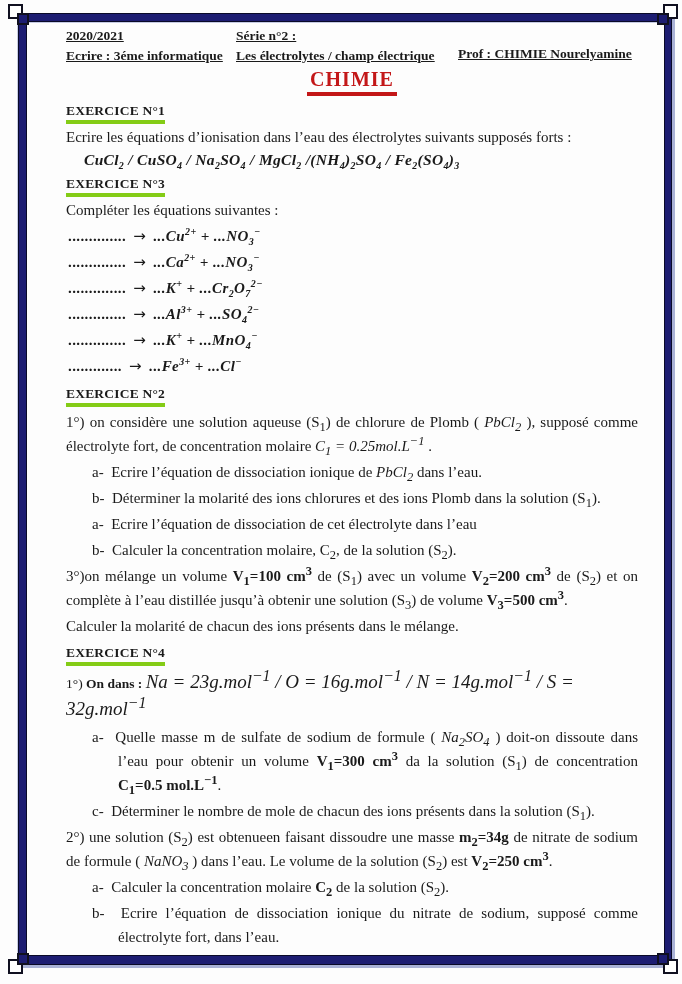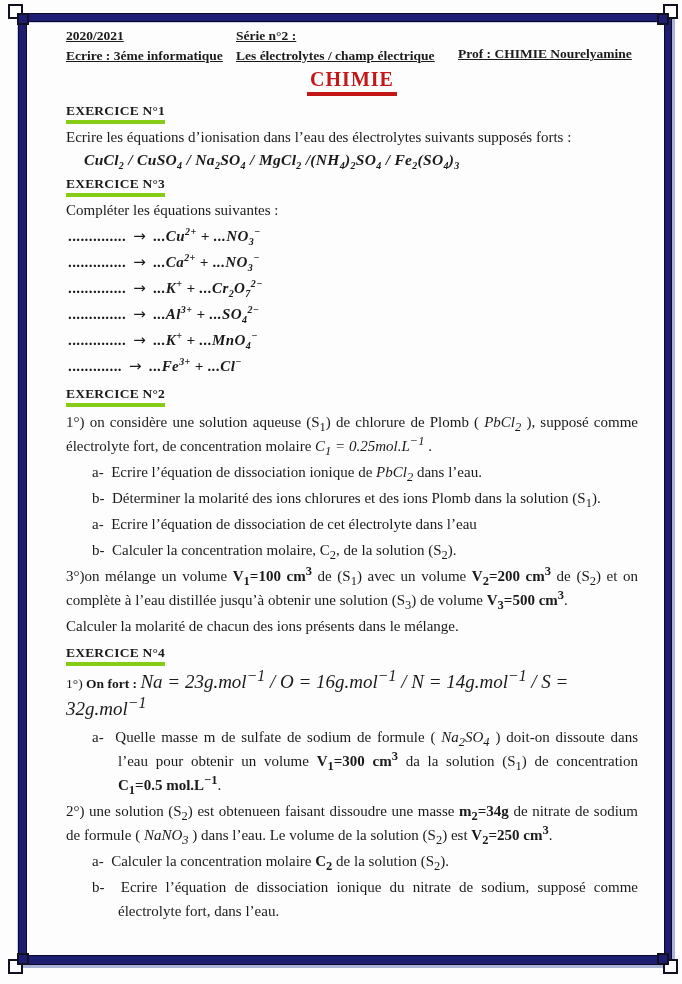--- a/index.html
+++ b/index.html
@@ -114,19 +114,20 @@
   <div class="ex-head"><span>EXERCICE N°2</span></div>
   <p class="body wide">1°) on considère une solution aqueuse (S<sub>1</sub>) de chlorure de Plomb ( <i>PbCl<sub>2</sub></i> ), supposé comme électrolyte fort, de concentration molaire <i>C<sub>1</sub> = 0.25mol.L<sup>−1</sup></i> .</p>
   <p class="body wide item">a-&nbsp; Ecrire l’équation de dissociation ionique de <i>PbCl<sub>2</sub></i> dans l’eau.</p>
   <p class="body wide item">b-&nbsp; Déterminer la molarité des ions chlorures et des ions Plomb dans la solution (S<sub>1</sub>).</p>
   <p class="body wide item">a-&nbsp; Ecrire l’équation de dissociation de cet électrolyte dans l’eau</p>
   <p class="body wide item">b-&nbsp; Calculer la concentration molaire, C<sub>2</sub>, de la solution (S<sub>2</sub>).</p>
   <p class="body wide">3°)on mélange un volume <b>V<sub>1</sub>=100 cm<sup>3</sup></b> de (S<sub>1</sub>) avec un volume <b>V<sub>2</sub>=200 cm<sup>3</sup></b> de (S<sub>2</sub>) et on complète à l’eau distillée jusqu’à obtenir une solution (S<sub>3</sub>) de volume <b>V<sub>3</sub>=500 cm<sup>3</sup></b>.</p>
   <p class="body wide">Calculer la molarité de chacun des ions présents dans le mélange.</p>
 
   <div class="ex-head"><span>EXERCICE N°4</span></div>
-  <p class="given">1°) <b>On fort :</b> <i>Na = 23g.mol<sup>−1</sup> / O = 16g.mol<sup>−1</sup> / N = 14g.mol<sup>−1</sup> / S = 32g.mol<sup>−1</sup></i></p>
+  <p class="given">1°) <b>On dans :</b> <i>Na = 23g.mol<sup>−1</sup> / O = 16g.mol<sup>−1</sup> / N = 14g.mol<sup>−1</sup> / S = 32g.mol<sup>−1</sup></i></p>
   <p class="body wide item">a-&nbsp; Quelle masse m de sulfate de sodium de formule ( <i>Na<sub>2</sub>SO<sub>4</sub></i> ) doit-on dissoute dans l’eau pour obtenir un volume <b>V<sub>1</sub>=300 cm<sup>3</sup></b> da la solution (S<sub>1</sub>) de concentration <b>C<sub>1</sub>=0.5 mol.L<sup>−1</sup></b>.</p>
+  <p class="body wide item">c-&nbsp; Déterminer le nombre de mole de chacun des ions présents dans la solution (S<sub>1</sub>).</p>
   <p class="body wide">2°) une solution (S<sub>2</sub>) est obtenueen faisant dissoudre une masse <b>m<sub>2</sub>=34g</b> de nitrate de sodium de formule ( <i>NaNO<sub>3</sub></i> ) dans l’eau. Le volume de la solution (S<sub>2</sub>) est <b>V<sub>2</sub>=250 cm<sup>3</sup></b>.</p>
   <p class="body wide item">a-&nbsp; Calculer la concentration molaire <b>C<sub>2</sub></b> de la solution (S<sub>2</sub>).</p>
   <p class="body wide item">b-&nbsp; Ecrire l’équation de dissociation ionique du nitrate de sodium, supposé comme électrolyte fort, dans l’eau.</p>
 
 </div>
 
 </body></html>

